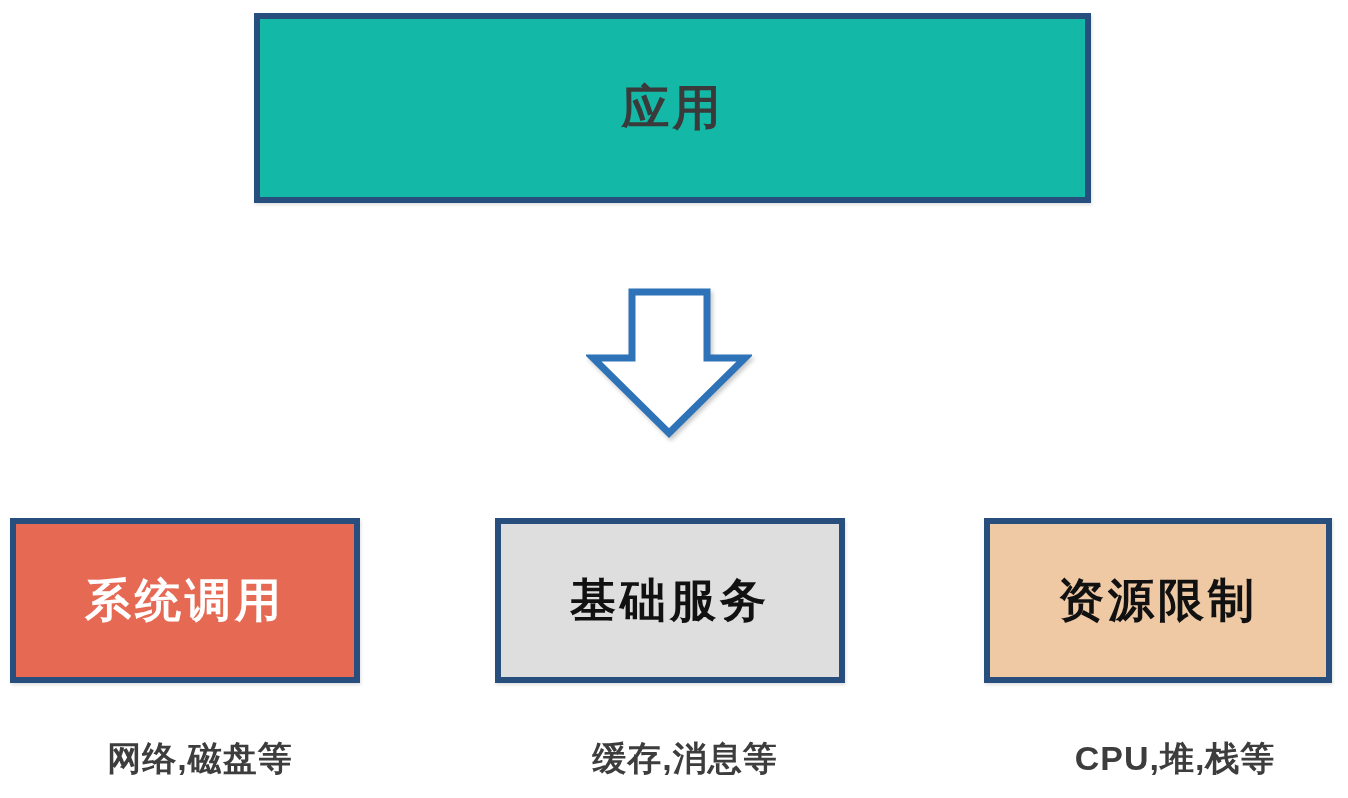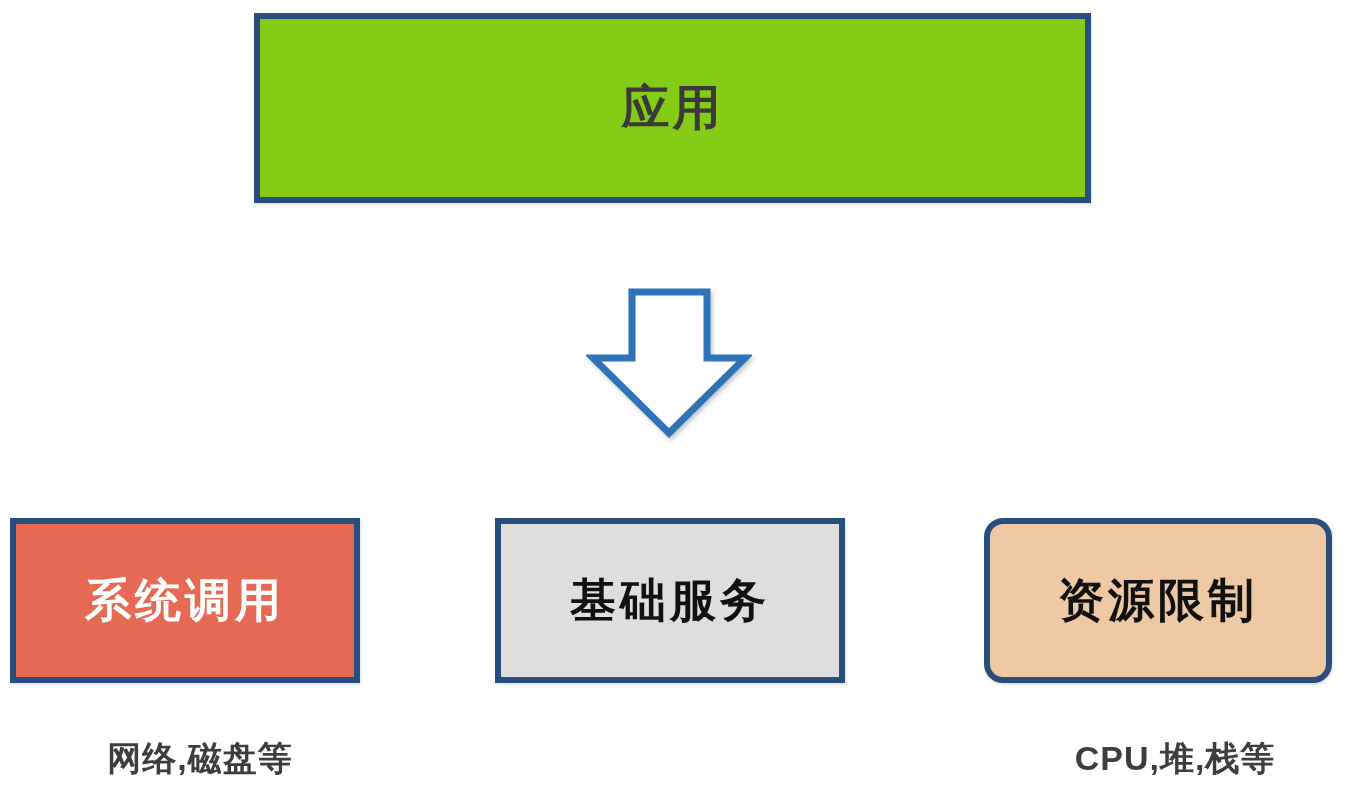--- a/index.html
+++ b/index.html
@@ -75,40 +75,41 @@
   }
   .caption-1 { left: 25px; }
   .caption-2 { left: 510px; }
   .caption-3 { left: 1001px; width: 348px; }
 </style>
 </head>
 <body>
 
 <div class="canvas">
 
-  <div class="node-box top-box" style="background-color: #84cc16; text-align: right;">
+  <div class="node-box top-box" style="background-color: #14b8a6; text-align: right;">
     <span class="label" style="color: rgb(58, 58, 58);">应用</span>
   </div>
 
   <div class="arrow-wrap">
     <svg width="166" height="155" viewBox="0 0 166 155" xmlns="http://www.w3.org/2000/svg">
       <polygon points="46,7 121,7 121,73 159,73 83,148 7,73 46,73" fill="#ffffff" stroke="#2e72b8" stroke-width="7" stroke-linejoin="miter"></polygon>
     </svg>
   </div>
 
   <div class="node-box child-box box-1" style="background-color: rgb(230, 105, 83);">
     <span class="label" style="color: rgb(255, 255, 255); text-align: right;">系统调用</span>
   </div>
 
   <div class="node-box child-box box-2" style="background-color: rgb(222, 222, 222);">
     <span class="label" style="color: rgb(17, 17, 17);">基础服务</span>
   </div>
 
-  <div class="node-box child-box box-3" style="background-color: rgb(239, 201, 164); border-radius: 19px;">
+  <div class="node-box child-box box-3" style="background-color: rgb(239, 201, 164);">
     <span class="label" style="color: rgb(17, 17, 17);">资源限制</span>
   </div>
 
   <div class="caption caption-1" style="color: rgb(61, 61, 61);">网络,磁盘等</div>
 
+  <div class="caption caption-2" style="color: rgb(61, 61, 61);">缓存,消息等</div>
 
   <div class="caption caption-3" style="color: rgb(61, 61, 61);">CPU,堆,栈等</div>
 
 </div>
 
 </body></html>

